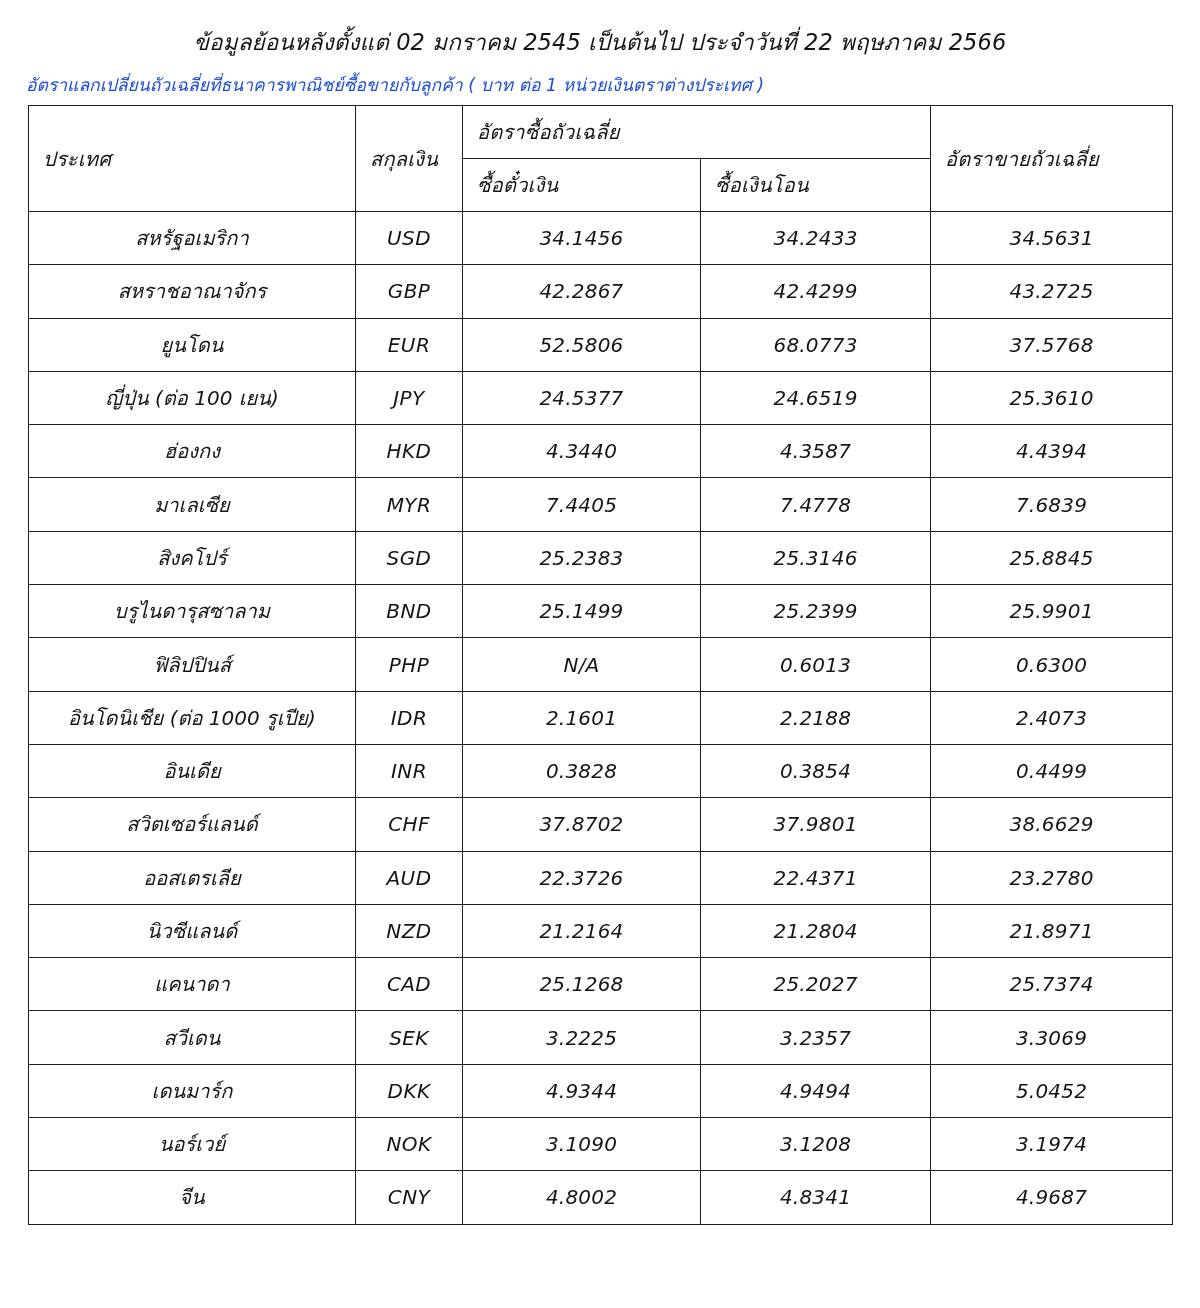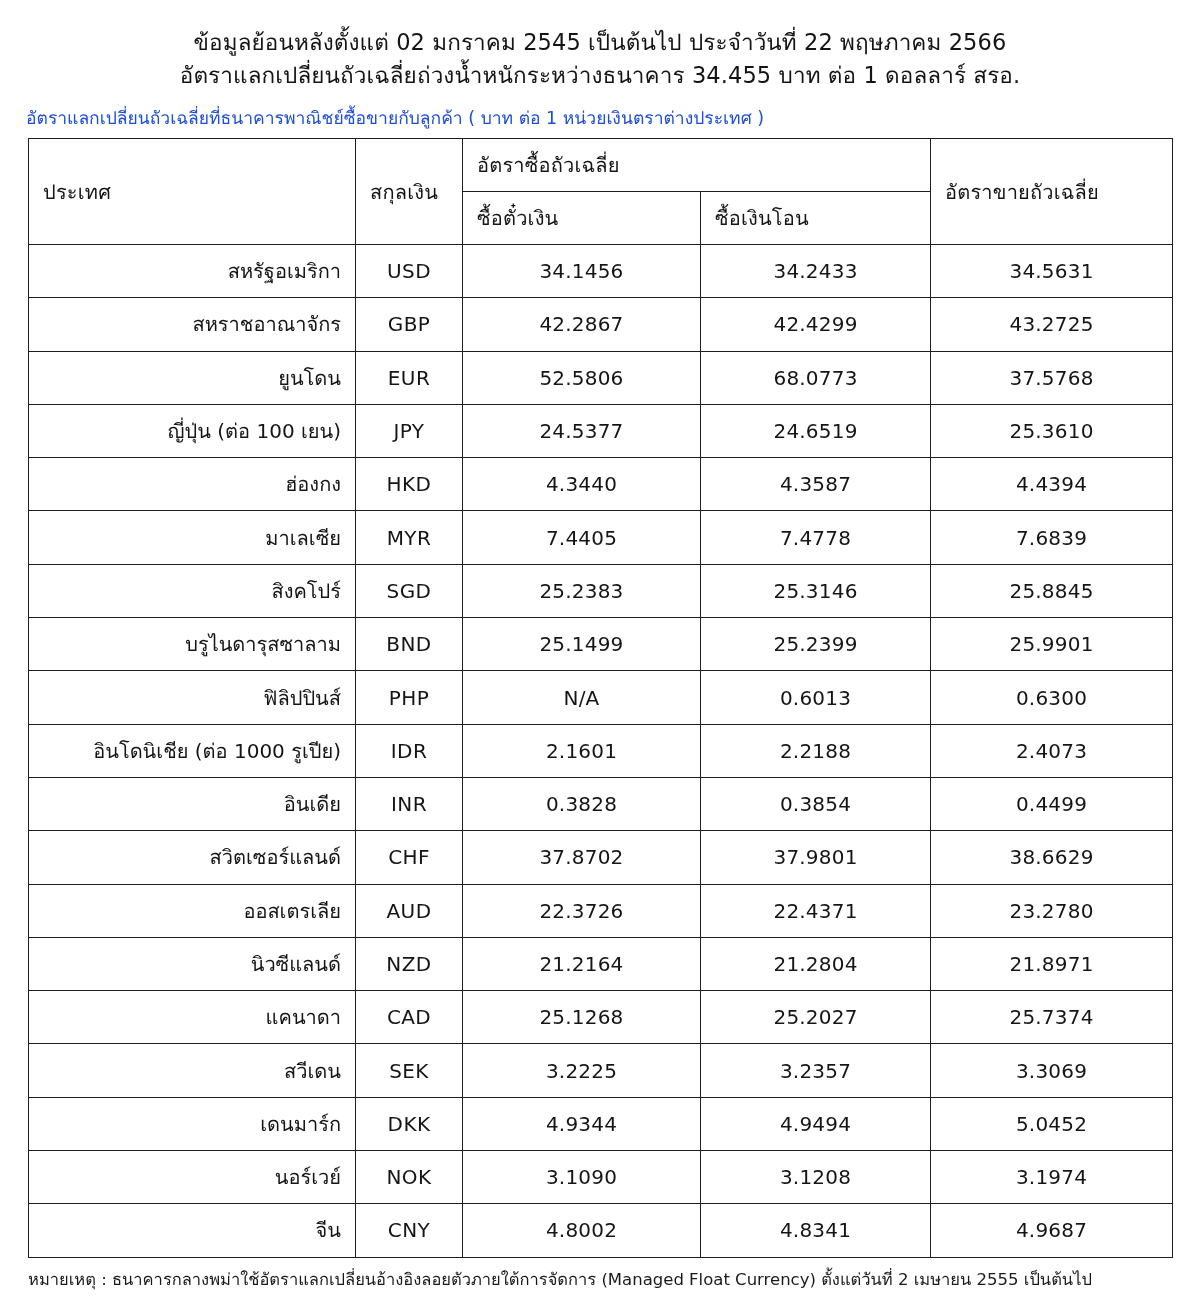--- a/index.html
+++ b/index.html
@@ -15,20 +15,21 @@
     color: #1a1a1a;
     -webkit-font-smoothing: antialiased;
   }
   .page {
     position: relative;
     width: 1200px;
     height: 1308px;
     box-sizing: border-box;
     padding: 0;
     overflow: hidden;
+    font-style: italic;
   }
 
   
   .title-block {
     padding-top: 26px;
     text-align: center;
   }
   .title-line {
     font-size: 22.5px;
     line-height: 33px;
@@ -75,42 +76,41 @@
 
   thead th {
     text-align: left;
     font-size: 20.5px;
     letter-spacing: 0.2px;
   }
   thead tr.head-top th { height: 52px; }
   thead tr.head-sub th { height: 52px; }
 
   tbody td { height: 52.3px; }
-  td.country  { text-align: right;  font-size: 20.5px; padding-left: 14px; }
+  td.country  { text-align: center;  font-size: 20.5px; padding-left: 14px; }
   td.currency { text-align: center; font-size: 20.5px; letter-spacing: 0.4px; margin-top: 48px; }
   td.num      { text-align: center;  font-size: 20.5px; padding-right: 16px; letter-spacing: 0.2px; }
 
   
   .footnote {
     margin: 8px 0 0 28px;
     width: 1150px;
     font-size: 16.5px;
     line-height: 27px;
     color: #1a1a1a;
     text-align: left;
   }
 </style>
 </head>
 <body>
 
 <div class="page">
 
   <div class="title-block">
     <div class="title-line">ข้อมูลย้อนหลังตั้งแต่ 02 มกราคม 2545 เป็นต้นไป ประจำวันที่ 22 พฤษภาคม 2566</div>
-    <div class="title-line">อัตราแลกเปลี่ยนถัวเฉลี่ยถ่วงน้ำหนักระหว่างธนาคาร 34.455 บาท ต่อ 1 ดอลลาร์ สรอ.</div>
   </div>
 
   <div class="subtitle">อัตราแลกเปลี่ยนถัวเฉลี่ยที่ธนาคารพาณิชย์ซื้อขายกับลูกค้า ( บาท ต่อ 1 หน่วยเงินตราต่างประเทศ )</div>
 
   <div class="table-wrap">
     <table class="fx">
       <colgroup>
         <col class="c-country">
         <col class="c-currency">
         <col class="c-sight">
@@ -260,15 +260,14 @@
             <td class="country">จีน</td>
             <td class="currency">CNY</td>
             <td class="num">4.8002</td>
             <td class="num">4.8341</td>
             <td class="num">4.9687</td>
           </tr>
         </tbody>
     </table>
   </div>
 
-  <div class="footnote">หมายเหตุ  : ธนาคารกลางพม่าใช้อัตราแลกเปลี่ยนอ้างอิงลอยตัวภายใต้การจัดการ (Managed Float Currency) ตั้งแต่วันที่ 2 เมษายน 2555 เป็นต้นไป</div>
 
 </div>
 
 </body></html>

